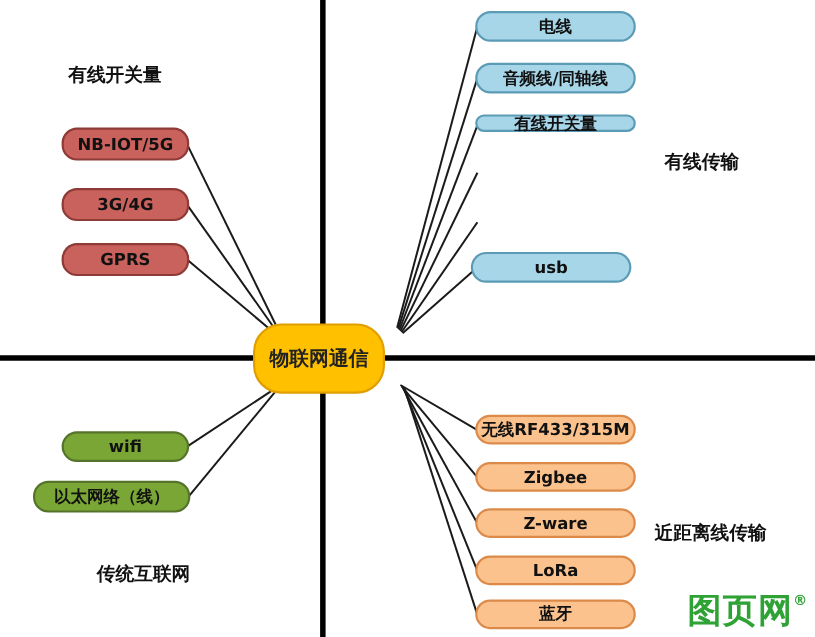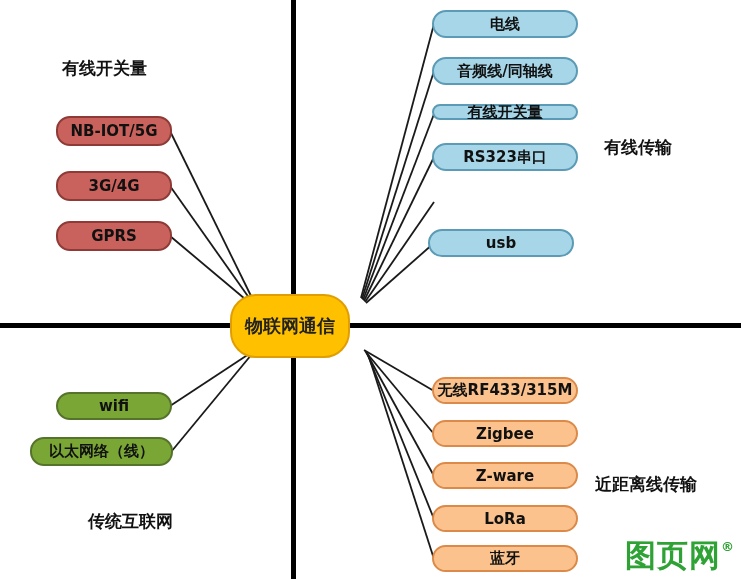--- a/index.html
+++ b/index.html
@@ -101,21 +101,20 @@
   <div class="q-label" style="left:88px;top:510px;">传统互联网</div>
   <div class="q-label" style="left:595px;top:473px;">近距离线传输</div>
 
   <div class="node red" style="left:56px;top:116px;width:116px;height:30px;">NB-IOT/5G</div>
   <div class="node red" style="left:56px;top:171px;width:116px;height:30px;">3G/4G</div>
   <div class="node red" style="left:56px;top:221px;width:116px;height:30px;">GPRS</div>
 
   <div class="node blue" style="left:432px;top:10px;width:146px;height:28px;">电线</div>
   <div class="node blue" style="left:432px;top:57px;width:146px;height:28px;">音频线/同轴线</div>
   <div class="node blue" style="left:432px;top:104px;width:146px;height:16px;text-decoration:underline;">有线开关量</div>
-  <div class="node blue" style="left:432px;top:143px;width:146px;height:28px;">RS323串口</div>
   <div class="node blue" style="left:428px;top:229px;width:146px;height:28px;">usb</div>
 
   <div class="node green" style="left:56px;top:392px;width:116px;height:28px;">wifi</div>
   <div class="node green" style="left:30px;top:437px;width:143px;height:29px;">以太网络（线）</div>
 
   <div class="node orange" style="left:432px;top:377px;width:146px;height:27px;">无线RF433/315M</div>
   <div class="node orange" style="left:432px;top:420px;width:146px;height:27px;">Zigbee</div>
   <div class="node orange" style="left:432px;top:462px;width:146px;height:27px;">Z-ware</div>
   <div class="node orange" style="left:432px;top:505px;width:146px;height:27px;">LoRa</div>
   <div class="node orange" style="left:432px;top:545px;width:146px;height:27px;">蓝牙</div>

